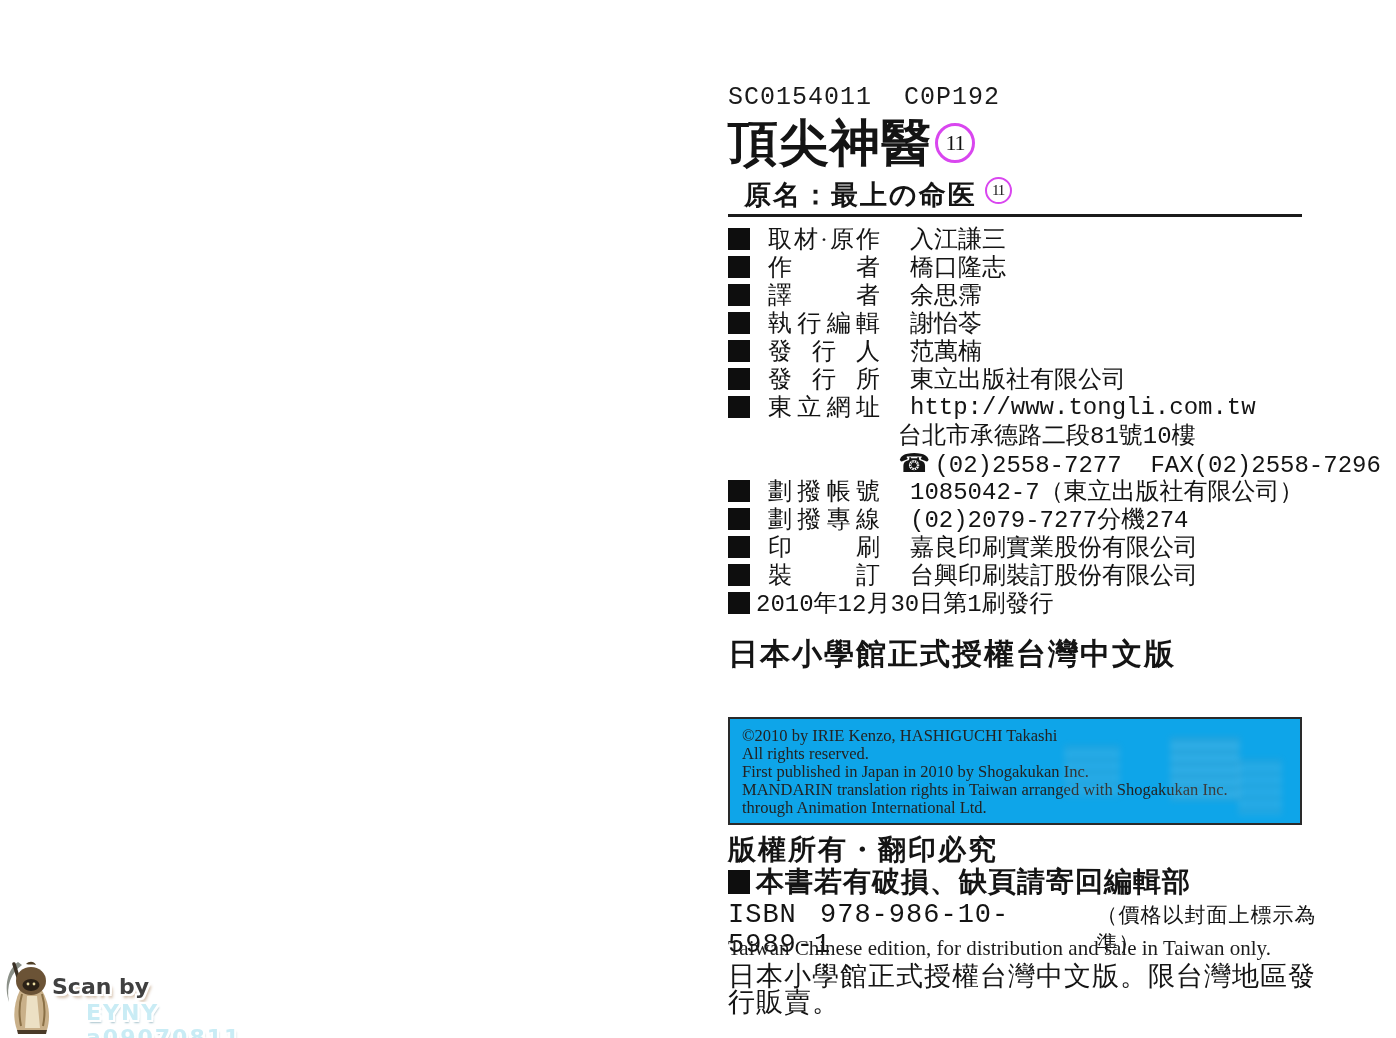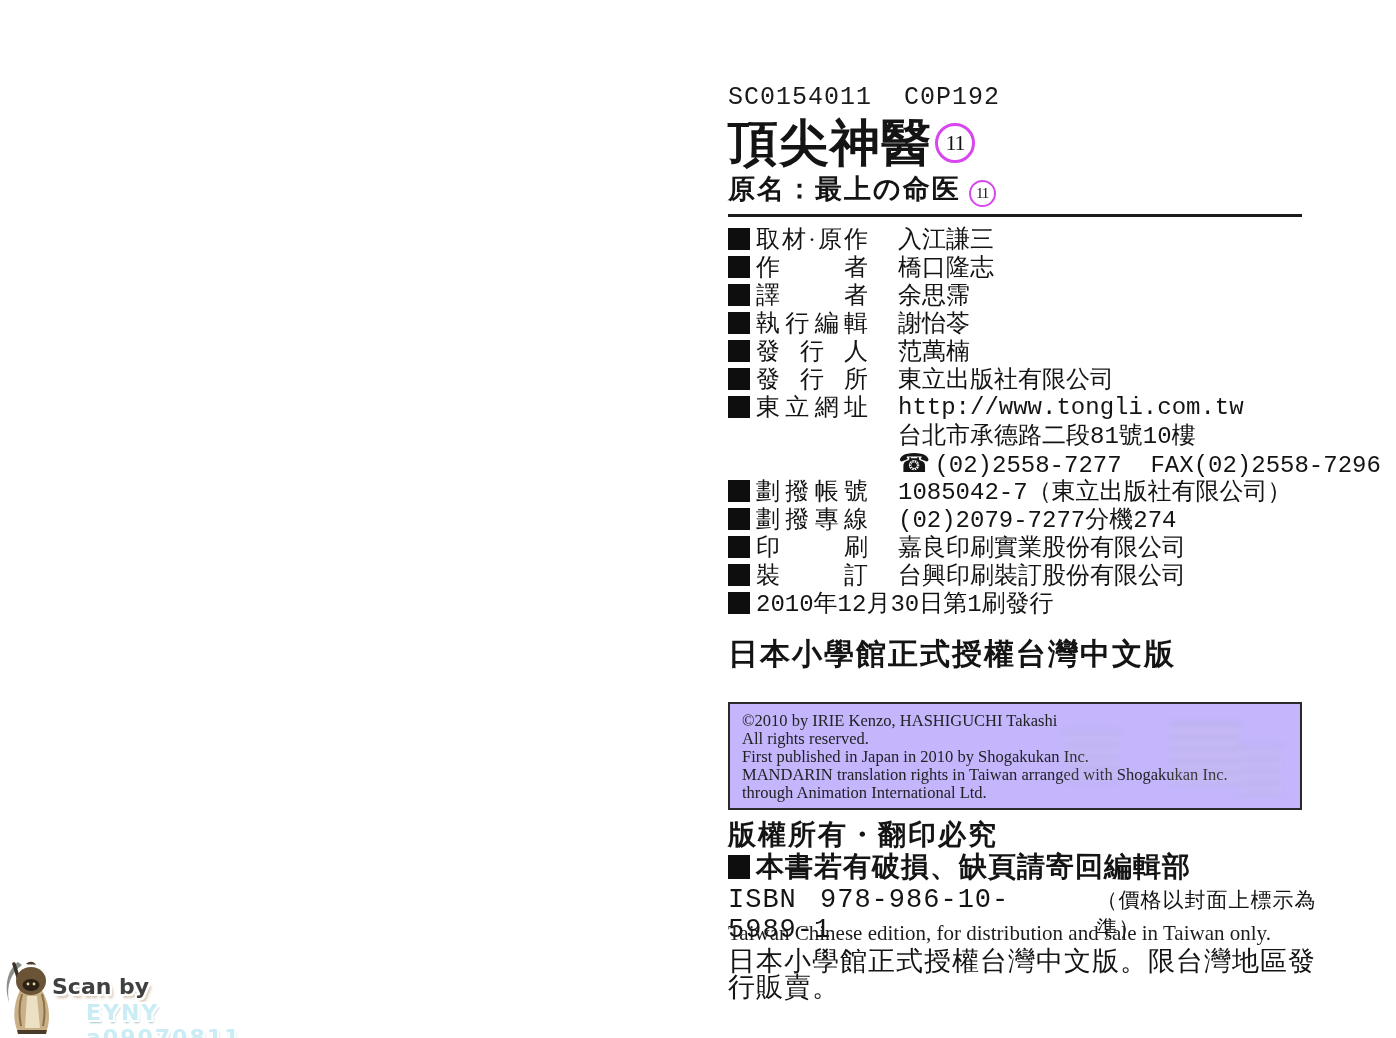--- a/index.html
+++ b/index.html
@@ -13,42 +13,42 @@
   .code { font-family:"Liberation Mono","DejaVu Sans Mono",monospace;
           font-size:25px; line-height:28px; font-weight:500; letter-spacing:1px;
           white-space:pre; color:#1a1a1a; }
 
   .title-row { display:flex; align-items:center; height:54px; margin-top:4px; }
   .title { font-size:50px; font-weight:700; letter-spacing:1px; line-height:1; }
   .circle-num { width:40px; height:40px; border:3px solid #d946ef; border-radius:50%;
           display:inline-flex; align-items:center; justify-content:center;
           font-size:22px; font-weight:400; margin-left:3px; letter-spacing:-1px; }
 
-  .orig-row { display:flex; align-items:flex-end; margin-top:7px; height:30px; }
+  .orig-row { display:flex; align-items:flex-start; margin-top:7px; height:30px;margin-left:16px; }
   .orig { font-size:27px; font-weight:600; letter-spacing:2px; }
   .circle-num.small { width:27px; height:27px; border-width:2px; font-size:15px; margin-left:8px; }
 
   .rule { border:none; border-top:3px solid #1b1b1b; margin-top:7px; width:574px; }
 
   .credits { margin-top:8px; }
   .crow { display:flex; align-items:center; height:28px; }
   .bullet { width:22px; height:22px; background:#0e0e0e; flex:0 0 22px; margin-right:6px; }
   .lab { display:inline-block; width:112px; font-size:24px; letter-spacing:0;
-         text-align:justify; text-align-last:justify; font-weight:500; }
+         text-align:justify; text-align-last:justify; font-weight:500;margin-left:12px; }
   .val { margin-left:30px; font-size:24px; white-space:pre; font-weight:500;
          font-family:"Liberation Mono","DejaVu Sans Mono","Liberation Serif",serif; }
   .crow.cont { padding-left:170px; }
   .crow.cont .val { margin-left:0; }
   .crow.full .val { margin-left:0; }
   .tel { font-size:26px; margin-right:4px; font-family:"DejaVu Sans",sans-serif; }
 
   .auth { margin-top:20px; font-size:30px; font-weight:600; letter-spacing:2px; line-height:34px; }
 
-  .copybox { position:relative; margin-top:31px; width:574px; border:2px solid #2a2a2a;
-             padding:8px 12px 6px 12px; background:#c4b5fd; overflow:hidden; }
+  .copybox { position:relative; margin-top:46px; width:574px; border:2px solid #2a2a2a;
+             padding:8px 12px 6px 12px; background:#0ea5e9; overflow:hidden; }
   .copybox .cline { font-size:16.5px; line-height:18px; color:#222;
              font-family:"Liberation Serif","DejaVu Serif",serif; }
   .ghost { position:absolute; filter:blur(3px); opacity:0.16; pointer-events:none;
            background:repeating-linear-gradient(180deg,#9a9a9a 0 6px,#e8e8e8 6px 12px); }
   .g1 { right:60px; top:18px; width:70px; height:64px; }
   .g2 { right:180px; top:26px; width:56px; height:52px; opacity:0.12; }
   .g3 { right:18px; top:40px; width:44px; height:56px; opacity:0.12; }
 
   .notice1 { margin-top:9px; font-size:28px; font-weight:600; letter-spacing:2px; line-height:32px; }
   .notice2 { display:flex; align-items:center; height:32px; font-size:28px; font-weight:600; letter-spacing:1px; }

